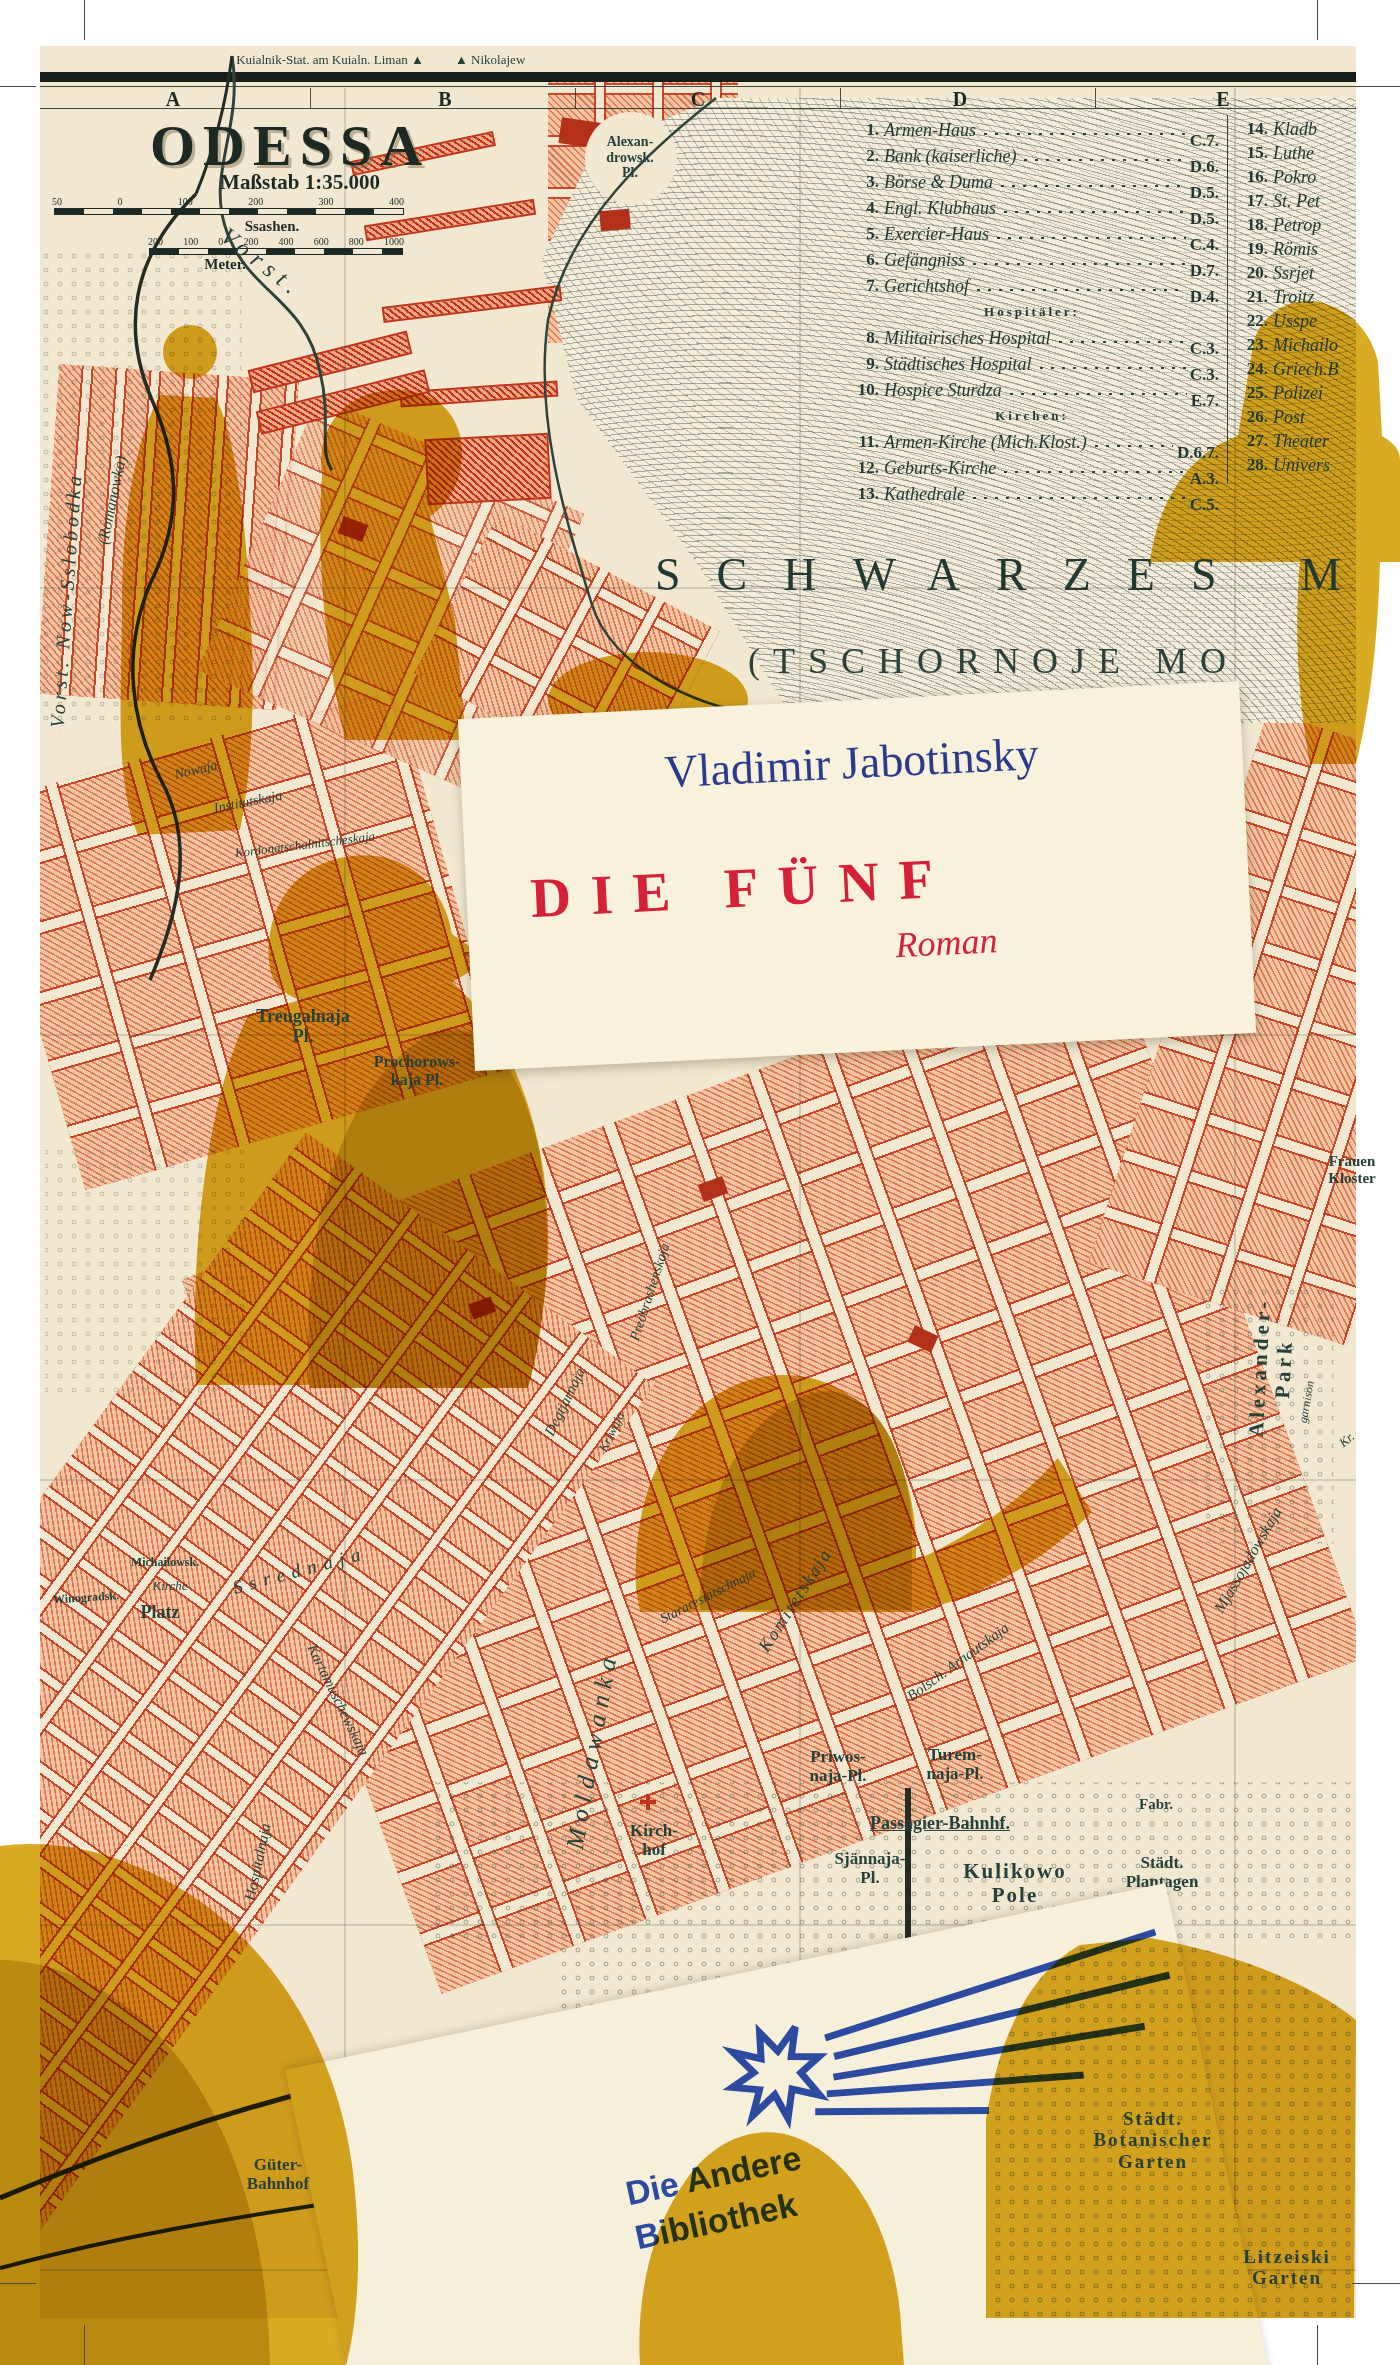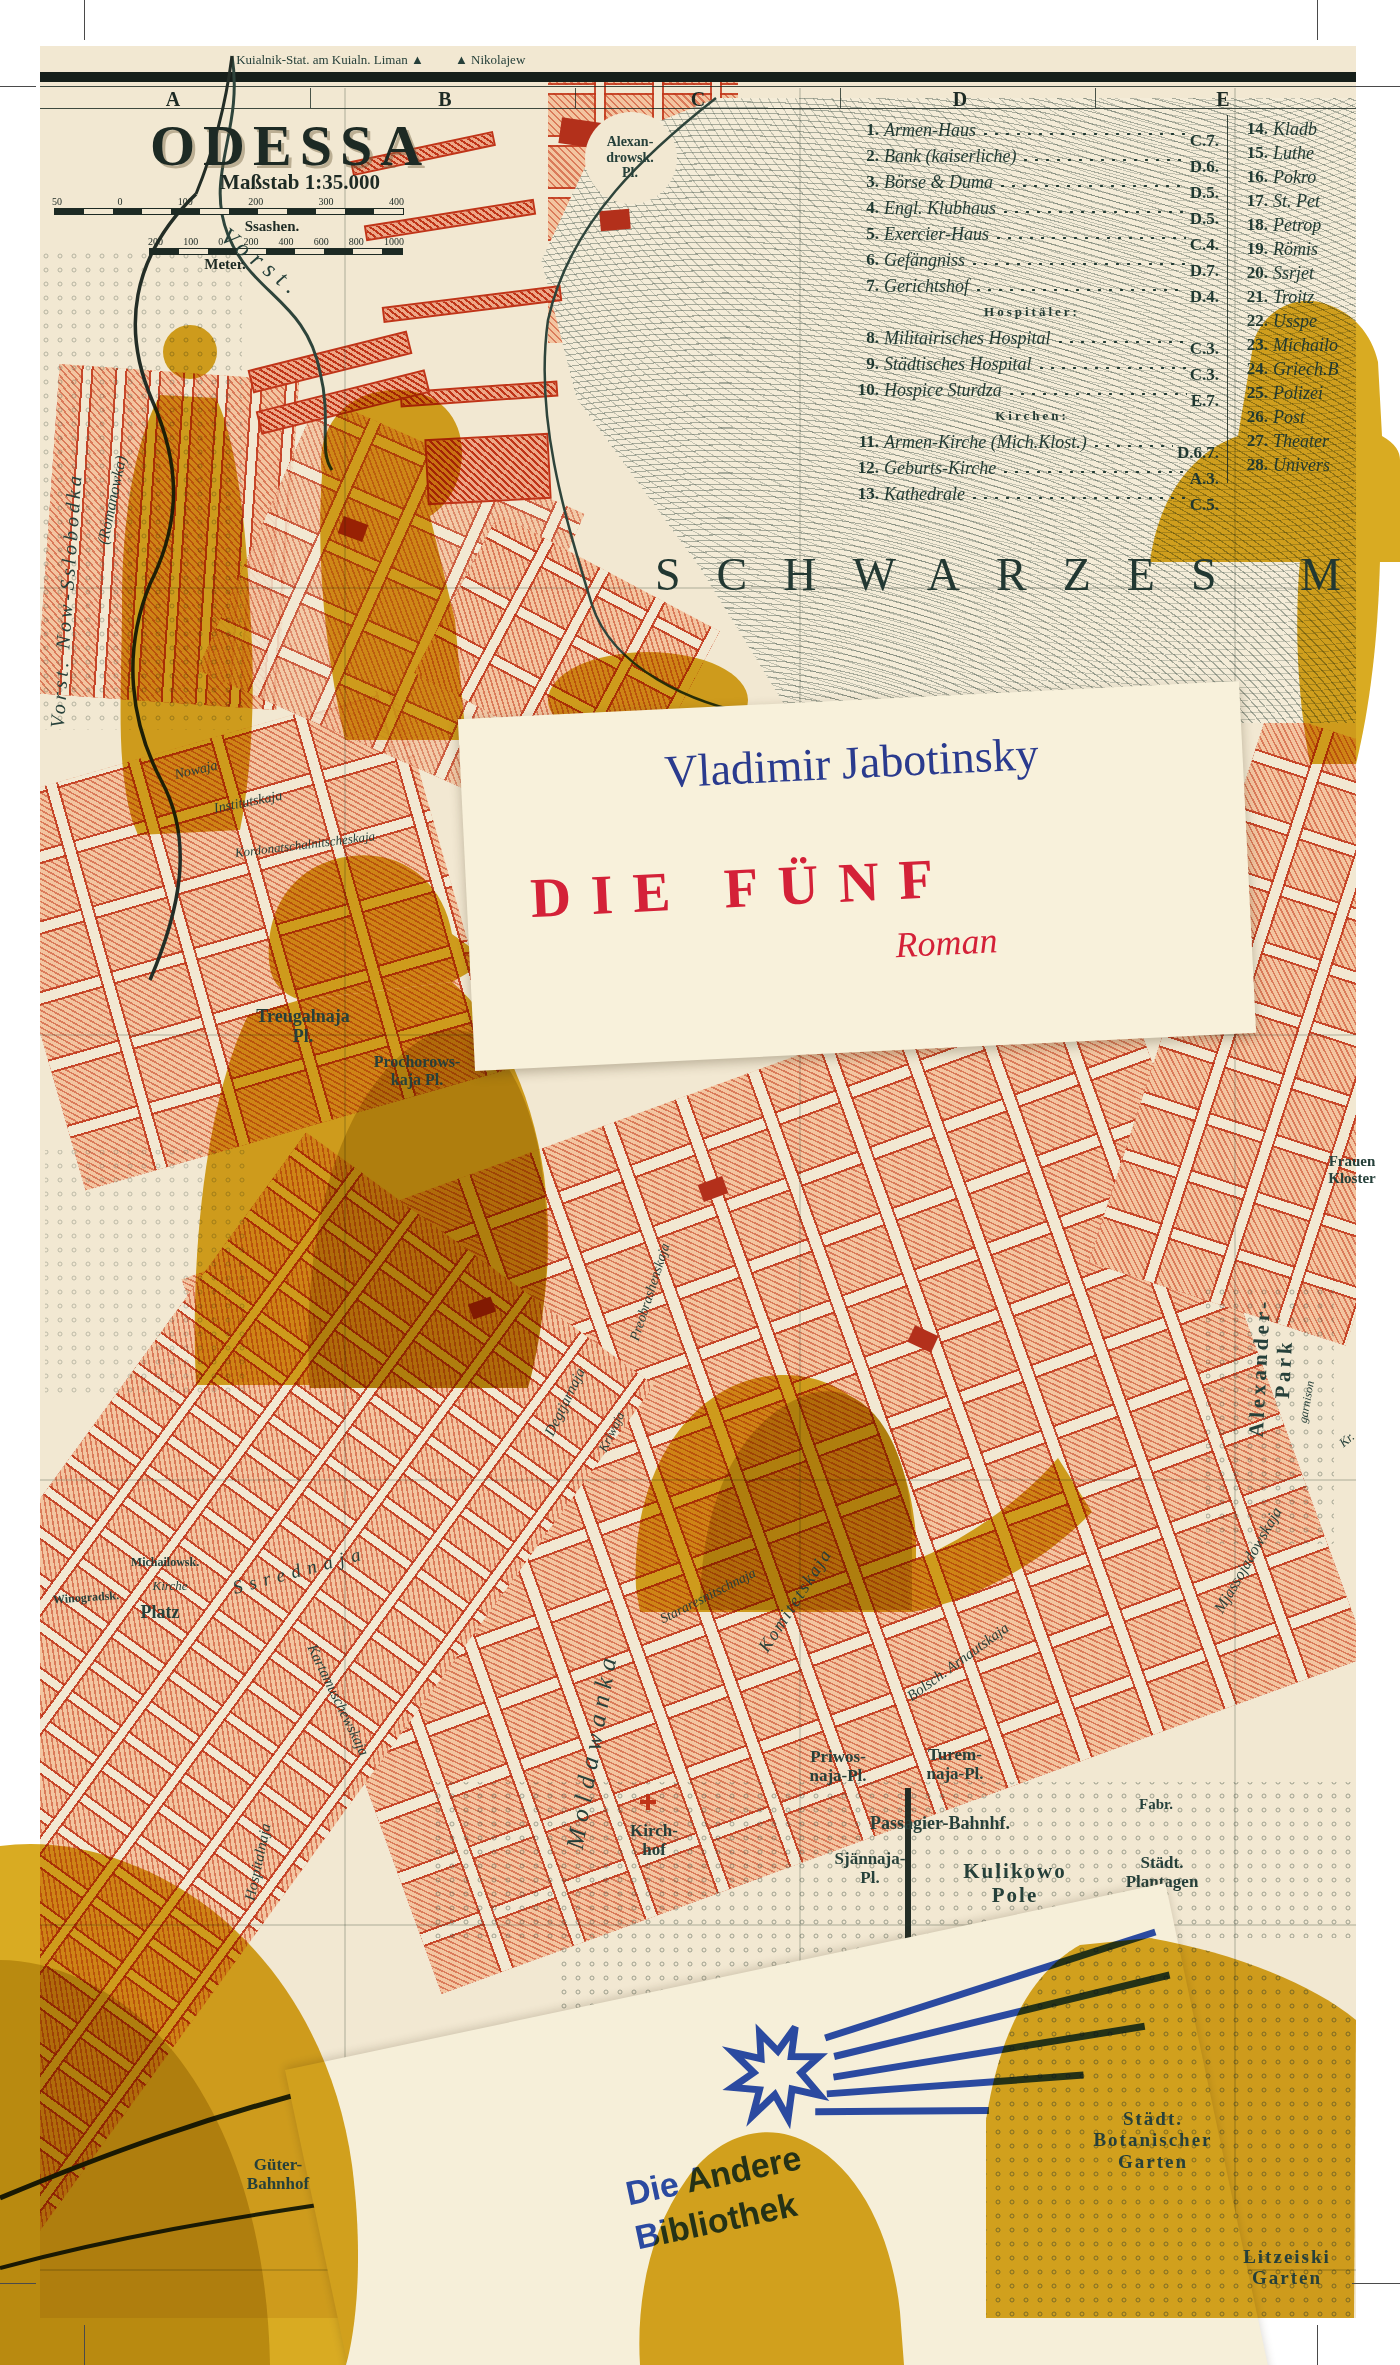--- a/index.html
+++ b/index.html
@@ -349,20 +349,21 @@
         <span class="lno">27.</span>
         <span class="lname">Theater</span>
       </div>
       <div class="lrow">
         <span class="lno">28.</span>
         <span class="lname">Univers</span>
       </div>
     </div>
 
   <div id="sea-line1">SCHWARZES M</div>
+  <div id="sea-line2">(TSCHORNOJE MO</div>
 
   <div id="labels-back">
       <div class="mlabel st sp3" style="left: 262px; top: 263px; font-size: 24px; transform: translate(-50%, -50%) rotate(38deg);">Vorst.</div>
       <div class="mlabel st sp2" style="left: 66px; top: 600px; font-size: 20px; transform: translate(-50%, -50%) rotate(-86deg);">Vorst. Now-Sslobodka</div>
       <div class="mlabel st" style="left: 112px; top: 500px; font-size: 16px; transform: translate(-50%, -50%) rotate(-78deg);">(Romanowka)</div>
       <div class="mlabel st" style="left: 196px; top: 770px; font-size: 14px; transform: translate(-50%, -50%) rotate(-13deg);">Nowaja</div>
       <div class="mlabel st" style="left: 248px; top: 802px; font-size: 14px; transform: translate(-50%, -50%) rotate(-11deg);">Institutskaja</div>
       <div class="mlabel st" style="left: 305px; top: 845px; font-size: 13px; transform: translate(-50%, -50%) rotate(-7deg);">Kordonatschalnitscheskaja</div>
       <div class="mlabel pl" style="left: 630px; top: 158px; font-size: 14px; transform: translate(-50%, -50%) rotate(0deg);">Alexan-
 drowsk.
@@ -384,21 +385,21 @@
       <div class="mlabel pl" style="left: 543px; top: 1023px; font-size: 16px; transform: translate(-50%, -50%) rotate(0deg);">Alter
 Basar</div>
       <div class="mlabel pl" style="left: 165px; top: 1563px; font-size: 12px; transform: translate(-50%, -50%) rotate(0deg);">Michailowsk.</div>
       <div class="mlabel st" style="left: 170px; top: 1586px; font-size: 13px; transform: translate(-50%, -50%) rotate(0deg);">Kirche</div>
       <div class="mlabel pl" style="left: 160px; top: 1612px; font-size: 18px; transform: translate(-50%, -50%) rotate(0deg);">Platz</div>
       <div class="mlabel pl" style="left: 86px; top: 1598px; font-size: 12px; transform: translate(-50%, -50%) rotate(-4deg);">Winogradsk.</div>
       <div class="mlabel pl" style="left: 838px; top: 1766px; font-size: 17px; transform: translate(-50%, -50%) rotate(0deg);">Priwos-
 naja-Pl.</div>
       <div class="mlabel pl" style="left: 955px; top: 1764px; font-size: 17px; transform: translate(-50%, -50%) rotate(0deg);">Turem-
 naja-Pl.</div>
-      <div class="mlabel pl" style="left: 940px; top: 1823px; font-size: 18px; transform: translate(-50%, -50%) rotate(0deg);">Passagier-Bahnhf.</div>
+      <div class="mlabel pl" style="left: 940px; top: 1823px; font-size: 18px; transform: translate(-50%, -50%) rotate(0deg); text-decoration: underline;">Passagier-Bahnhf.</div>
       <div class="mlabel pl" style="left: 870px; top: 1868px; font-size: 17px; transform: translate(-50%, -50%) rotate(0deg);">Sjännaja-
 Pl.</div>
       <div class="mlabel pl sp1" style="left: 1015px; top: 1884px; font-size: 21px; transform: translate(-50%, -50%) rotate(0deg);">Kulikowo
 Pole</div>
       <div class="mlabel pl" style="left: 654px; top: 1840px; font-size: 17px; transform: translate(-50%, -50%) rotate(0deg);">Kirch-
 hof</div>
       <div class="mlabel pl" style="left: 1156px; top: 1804px; font-size: 15px; transform: translate(-50%, -50%) rotate(0deg);">Fabr.</div>
       <div class="mlabel pl" style="left: 1162px; top: 1872px; font-size: 17px; transform: translate(-50%, -50%) rotate(0deg);">Städt.
 Plantagen</div>
       <div class="mlabel pl sp2" style="left: 1272px; top: 1368px; font-size: 21px; transform: translate(-50%, -50%) rotate(-87deg);">Alexander-Park</div>

